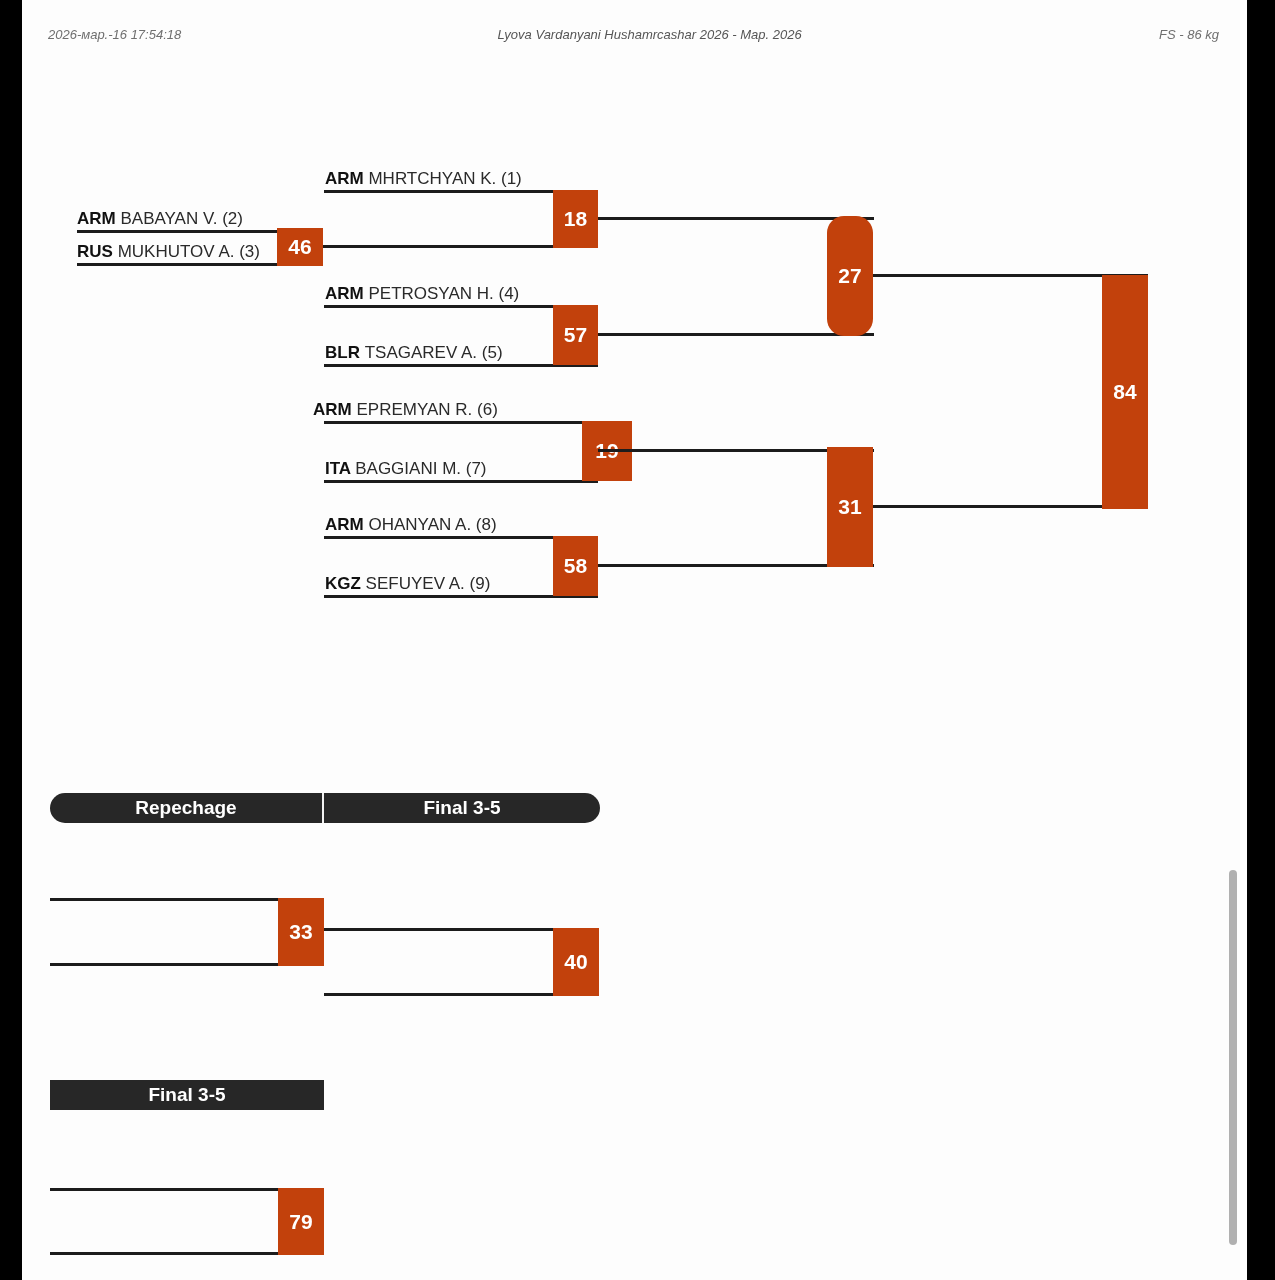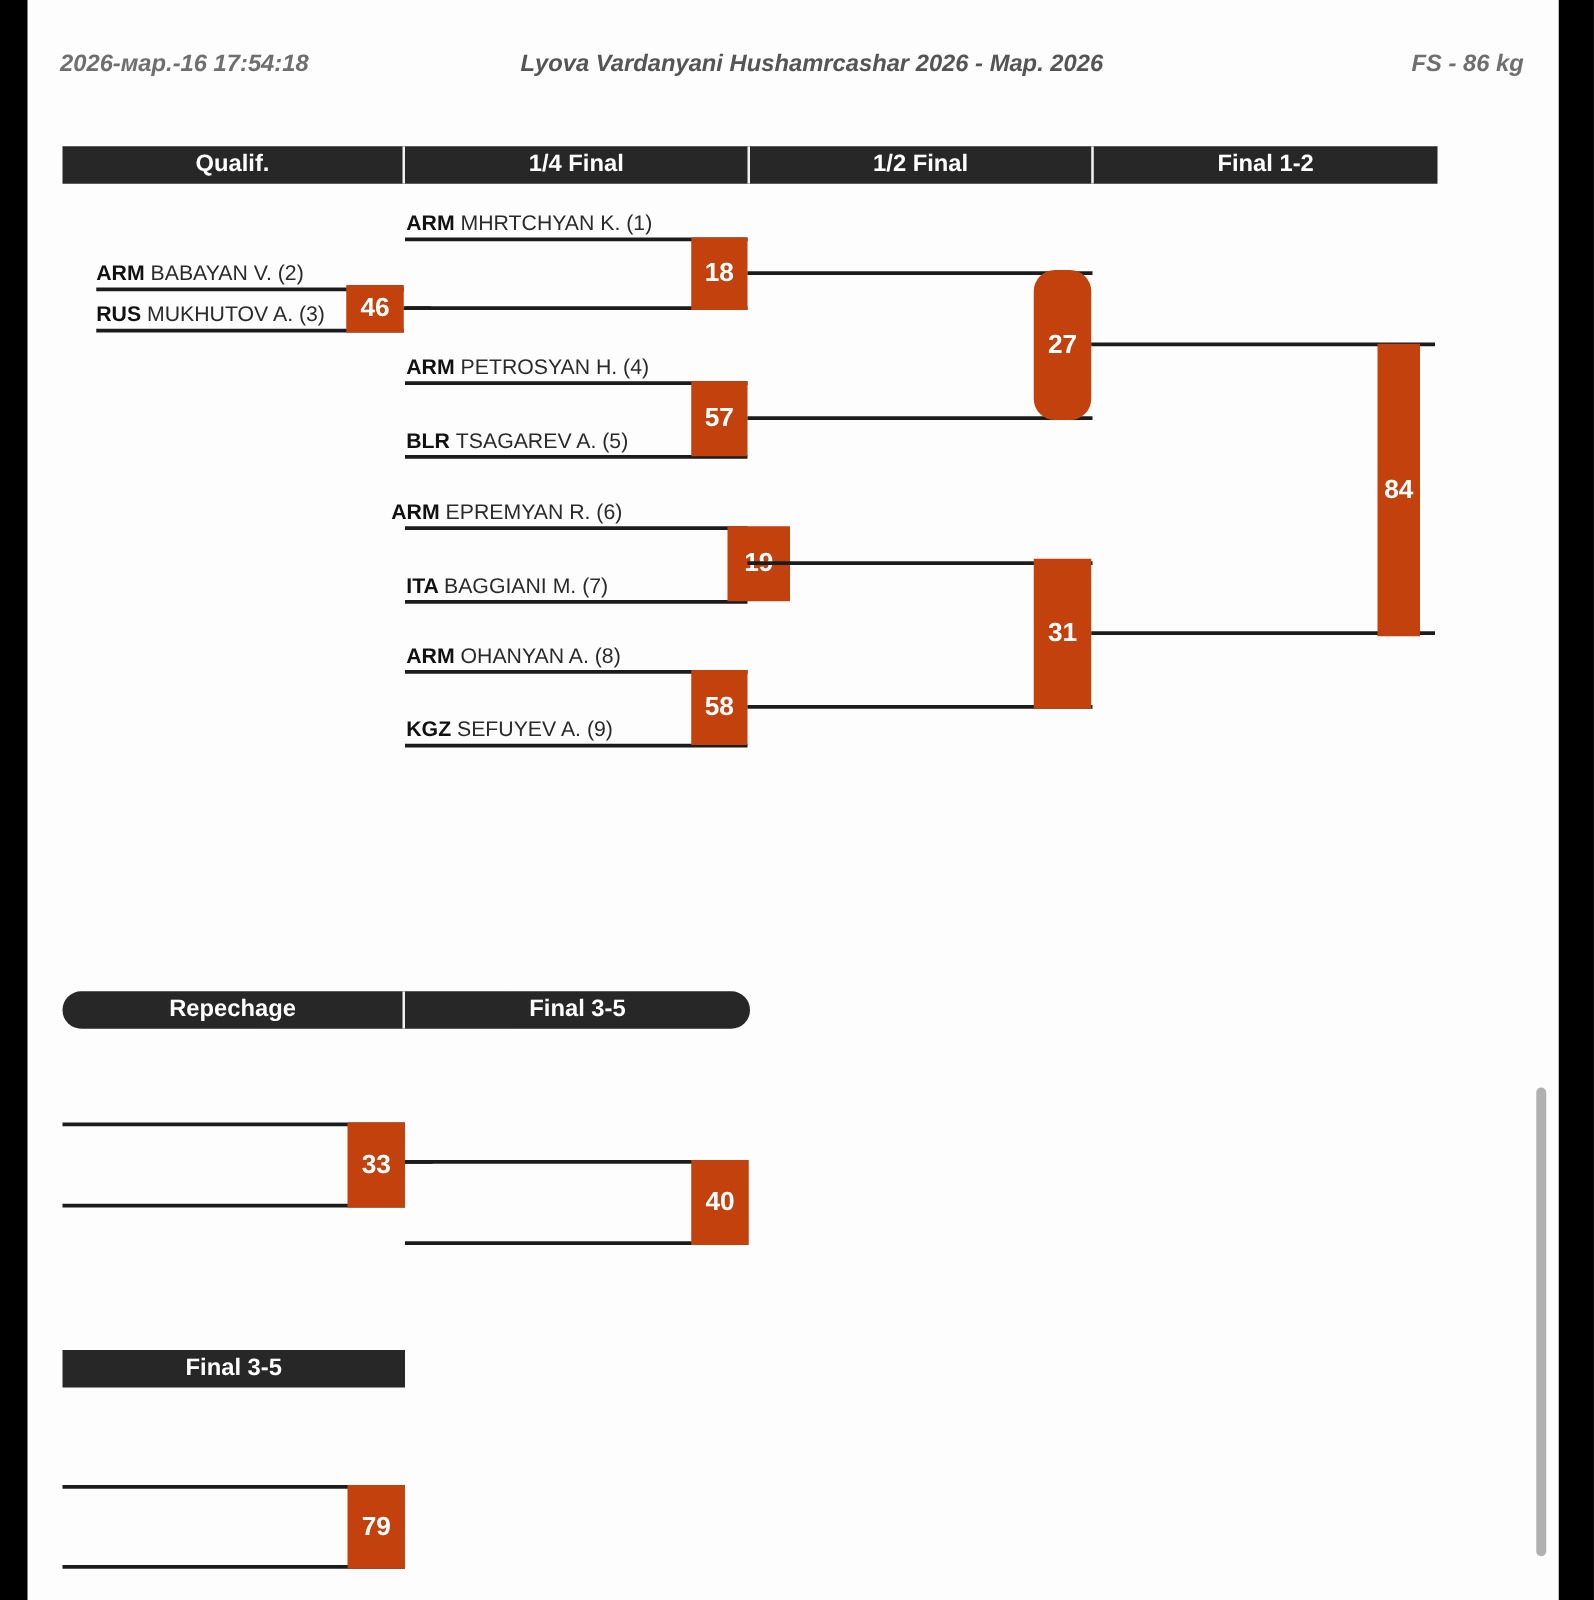--- a/index.html
+++ b/index.html
@@ -21,24 +21,24 @@
     left: 22px;
     top: 0;
     width: 1225px;
     height: 1280px;
     background: #fdfdfd;
   }
 
   
   .meta {
     position: absolute;
-    top: 41px;
+    top: 27px;
     font-style: italic;
-    font-weight: bold;
-    font-size: 19px;
+    font-weight: normal;
+    font-size: 13px;
     color: #6f6f6f;
     white-space: nowrap;
   }
   .meta-date  { left: 26px; }
   .meta-title { left: 0; width: 1255px; text-align: center; color: #555; }
   .meta-weight{ right: 28px; }
 
   
   .hdr-bar {
     position: absolute;
@@ -107,26 +107,20 @@
 </style>
 </head>
 <body>
 
 <div id="sheet">
 
   <div class="meta meta-date">2026-мар.-16 17:54:18</div>
   <div class="meta meta-title">Lyova Vardanyani Hushamrcashar 2026 - Map. 2026</div>
   <div class="meta meta-weight">FS - 86 kg</div>
 
-  <div class="hdr-bar" style="left:28px; top:117px; width:1100px;">
-    <div class="hdr-cell" style="width:274px;">Qualif.</div>
-    <div class="hdr-cell" style="width:276px;">1/4 Final</div>
-    <div class="hdr-cell" style="width:275px;">1/2 Final</div>
-    <div class="hdr-cell" style="width:275px;">Final 1-2</div>
-  </div>
 
   <div class="wname" style="left:55px; top:209px;">
     <b>ARM </b>
     <span>BABAYAN V. (2)</span>
   </div>
   <div class="hline" style="left:55px; top:230px; width:246px;"></div>
   <div class="wname" style="left:55px; top:242px;">
     <b>RUS </b>
     <span>MUKHUTOV A. (3)</span>
   </div>
@@ -182,21 +176,21 @@
   <div class="hline" style="left:302px; top:595px; width:274px;"></div>
   <div class="scorebox" style="left:531px; top:536px; width:45px; height:60px;">58</div>
   <div class="hline" style="left:576px; top:564px; width:276px;"></div>
 
   <div class="scorebox" style="left:805px; top:216px; width:46px; height:120px;border-radius:17px;">27</div>
   <div class="hline" style="left:851px; top:274px; width:275px;"></div>
 
   <div class="scorebox" style="left:805px; top:447px; width:46px; height:120px;">31</div>
   <div class="hline" style="left:851px; top:505px; width:275px;"></div>
 
-  <div class="scorebox" style="left:1080px; top:275px; width:34px; height:234px;">84</div>
+  <div class="scorebox" style="left:1080px; top:275px; width:46px; height:234px;">84</div>
 
   <div class="hdr-bar" style="left:28px; top:793px; width:550px;border-radius:15px;">
     <div class="hdr-cell" style="width:274px;">Repechage</div>
     <div class="hdr-cell" style="width:276px;">Final 3-5</div>
   </div>
 
   <div class="hline" style="left:28px; top:898px; width:274px;"></div>
   <div class="hline" style="left:28px; top:963px; width:274px;"></div>
   <div class="scorebox" style="left:256px; top:898px; width:46px; height:68px;">33</div>
   <div class="hline" style="left:302px; top:928px; width:22px;"></div>

